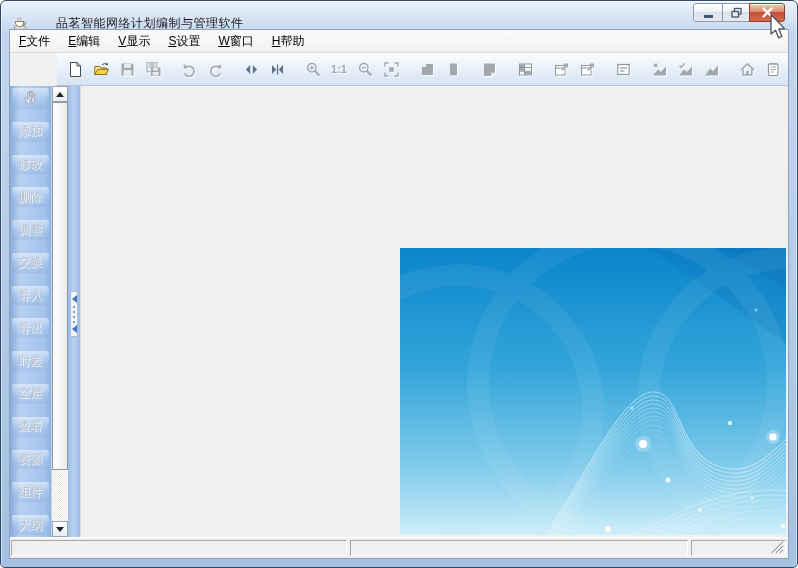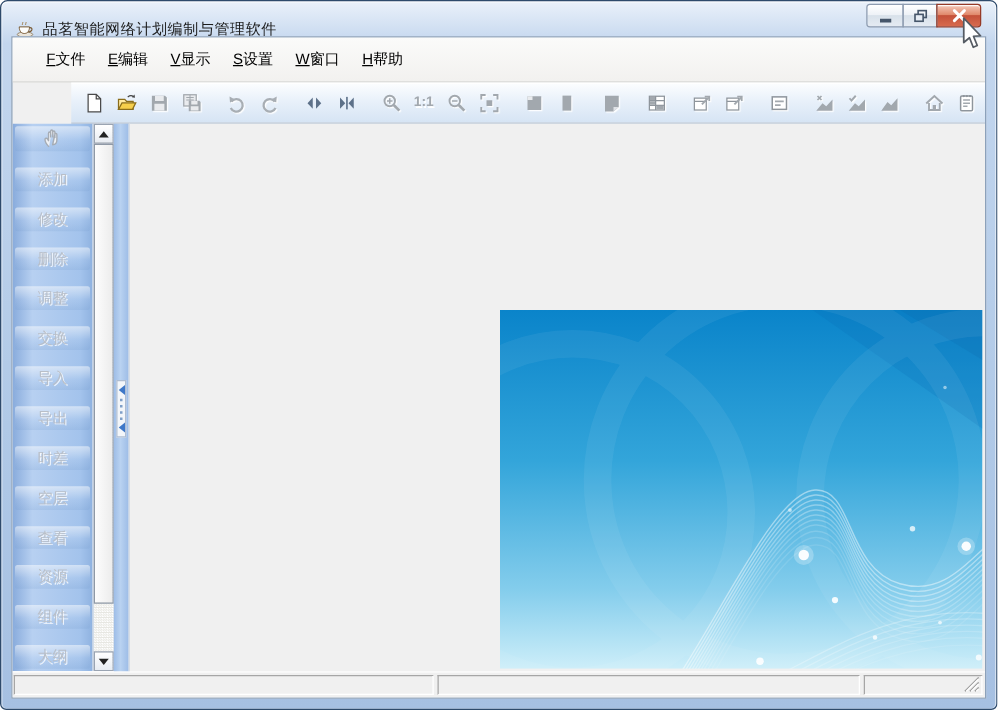--- a/index.html
+++ b/index.html
@@ -5,54 +5,54 @@
   * { margin:0; padding:0; box-sizing:border-box; }
   html,body { width:798px; height:568px; font-family:"Liberation Sans","DejaVu Sans",sans-serif; background:#fff; }
   .stage { position:relative; width:798px; height:568px; overflow:hidden; }
 
   
   .window { position:absolute; inset:0; border:1px solid #2e4a6b; border-radius:6px 6px 5px 5px;
     background:linear-gradient(180deg,#eaf1fa 0%,#c3d6ee 6%,#b0c9e7 60%,#a6c0e2 100%);
     box-shadow:inset 0 1px 0 rgba(255,255,255,.85), inset 1px 0 0 rgba(255,255,255,.5), inset -1px 0 0 rgba(255,255,255,.5); }
 
   .titlebar { position:absolute; top:1px; left:1px; right:1px; height:42px; display:flex; align-items:center;
-    padding:0 10px; border-radius:5px 5px 0 0; }
+    padding:0 10px; border-radius:5px 5px 0 0;gap:22px; }
   .app-icon { width:16px; height:16px; margin-right:6px; flex:0 0 auto; }
   .title-text { font-size:12px; color:#1c1c1c; letter-spacing:.5px; }
 
   .caption-buttons { position:absolute; top:2px; right:12px; display:flex; }
   .cap-btn { height:19px; border:1px solid #8e9cb0; border-radius:3px; margin-left:-1px;
     background:linear-gradient(180deg,#ffffff 0%,#eef2f7 45%,#d8e1ea 50%,#e5ebf3 100%);
     display:flex; align-items:center; justify-content:center; box-shadow:inset 0 1px 0 rgba(255,255,255,.9); }
   .cap-min { width:30px; border-radius:3px 0 0 3px; }
   .cap-restore { width:28px; border-radius:0; }
   .cap-close { width:36px; border-radius:0 3px 3px 0; border-color:#963a27;
     background:linear-gradient(180deg,#f4c9ba 0%,#e18a6d 45%,#c4513a 50%,#d76a4e 100%); }
 
   
   .client { position:absolute; left:8px; right:8px; top:28px; bottom:8px;
     border:1px solid #8ca1ba; background:#f0f0f0; display:flex; flex-direction:column; overflow:hidden; }
 
-  .menubar { height:36px; background:linear-gradient(180deg,#fbfbfa,#f2f1ef); border-bottom:1px solid #d9d9d6;
-    display:flex; align-items:center; padding-left:18px; flex:0 0 auto; }
+  .menubar { height:23px; background:linear-gradient(180deg,#fbfbfa,#f2f1ef); border-bottom:1px solid #d9d9d6;
+    display:flex; align-items:center; padding-left:0; flex:0 0 auto; }
   .menu-item { font-size:12px; color:#000; padding:2px 9px; cursor:default; }
   .menu-item .mn { text-decoration:underline; }
 
   .toolbar { height:33px; flex:0 0 auto; display:flex; align-items:center; padding-left:6px;
     background:linear-gradient(180deg,#fdfeff 0%,#e9f1fa 45%,#d6e4f4 100%);
     border-bottom:1px solid #b7c4d4; box-shadow:inset 0 1px 0 #fff;margin-left:47px; }
   .tbtn { width:24px; height:24px; display:flex; align-items:center; justify-content:center; margin-right:2px; border-radius:2px; }
   .tbtn.sep { margin-left:10px; }
   .tbtn.dis svg { filter:drop-shadow(1px 1px 0 rgba(255,255,255,.9)); }
   .one2one { font-size:11px; font-weight:bold; color:#a2a8ae; text-shadow:1px 1px 0 rgba(255,255,255,.9); }
 
   .main { flex:1 1 auto; display:flex; min-height:0; }
 
   
-  .sidebar { width:64px; flex:0 0 auto; display:flex; flex-direction:column; padding:1px 0;
+  .sidebar { width:41px; flex:0 0 auto; display:flex; flex-direction:column; padding:1px 0;
     background:linear-gradient(90deg,#88abdc 0%,#b7d0f1 25%,#a3c3ec 85%,#8fb2e0 100%);gap:11px; }
   .side-btn { flex:1 1 auto; margin:1px 2px; display:flex; align-items:center; justify-content:center;
     font-size:12px; color:#b9bfc8; text-shadow:1px 1px 0 rgba(255,255,255,.8); border-radius:2px;
     background:linear-gradient(180deg,rgba(255,255,255,.5),rgba(255,255,255,.05) 55%,rgba(110,150,200,.18)); }
 
   
   .vscroll { width:17px; flex:0 0 auto; display:flex; flex-direction:column;
     background:repeating-conic-gradient(#ffffff 0% 25%, #e7e7e2 0% 50%) 0 0/2px 2px; border-left:1px solid #c9d6e6; }
   .sb-btn { height:16px; flex:0 0 auto; background:linear-gradient(180deg,#fff,#e8ecf2); border:1px solid #9aa4b2;
     display:flex; align-items:center; justify-content:center; }

